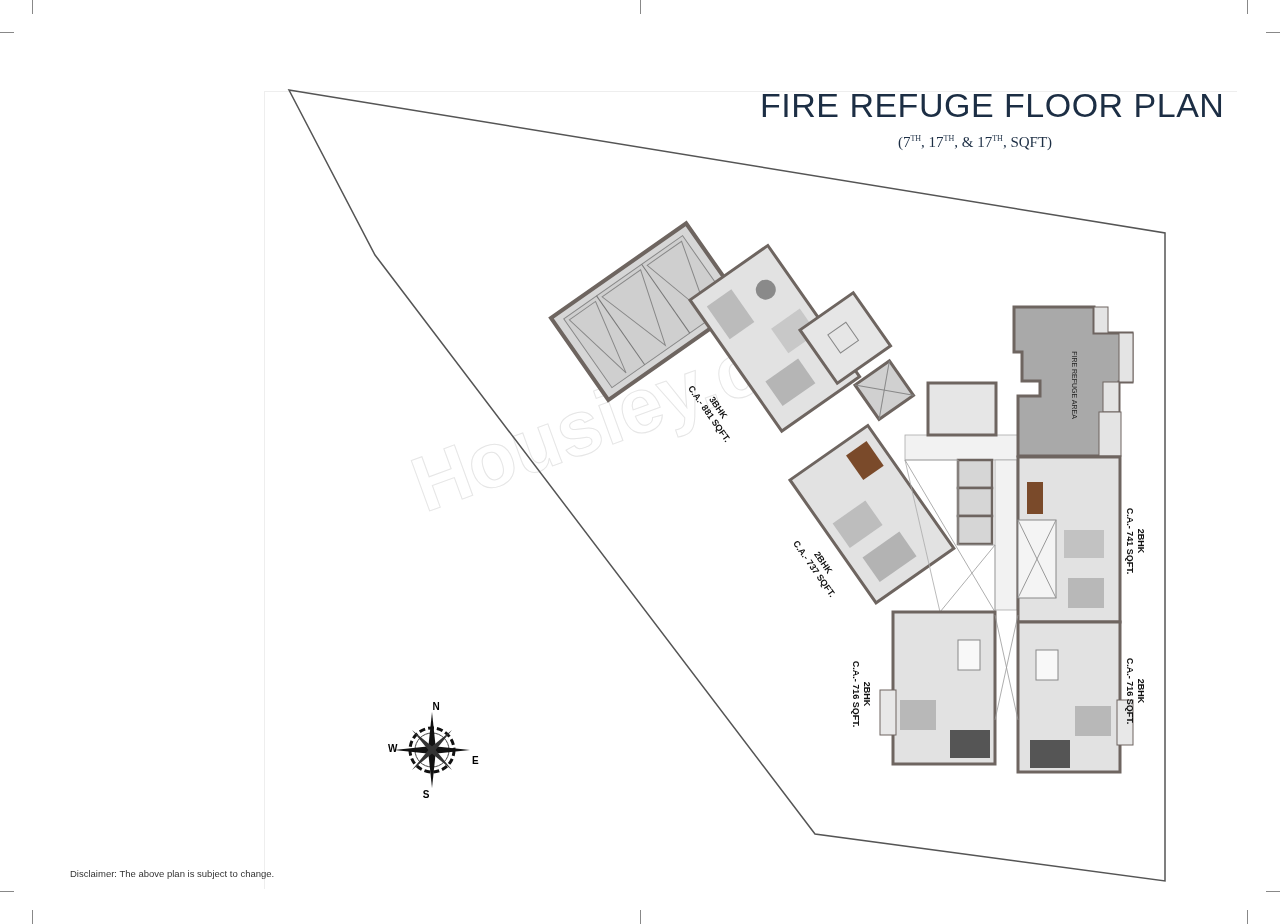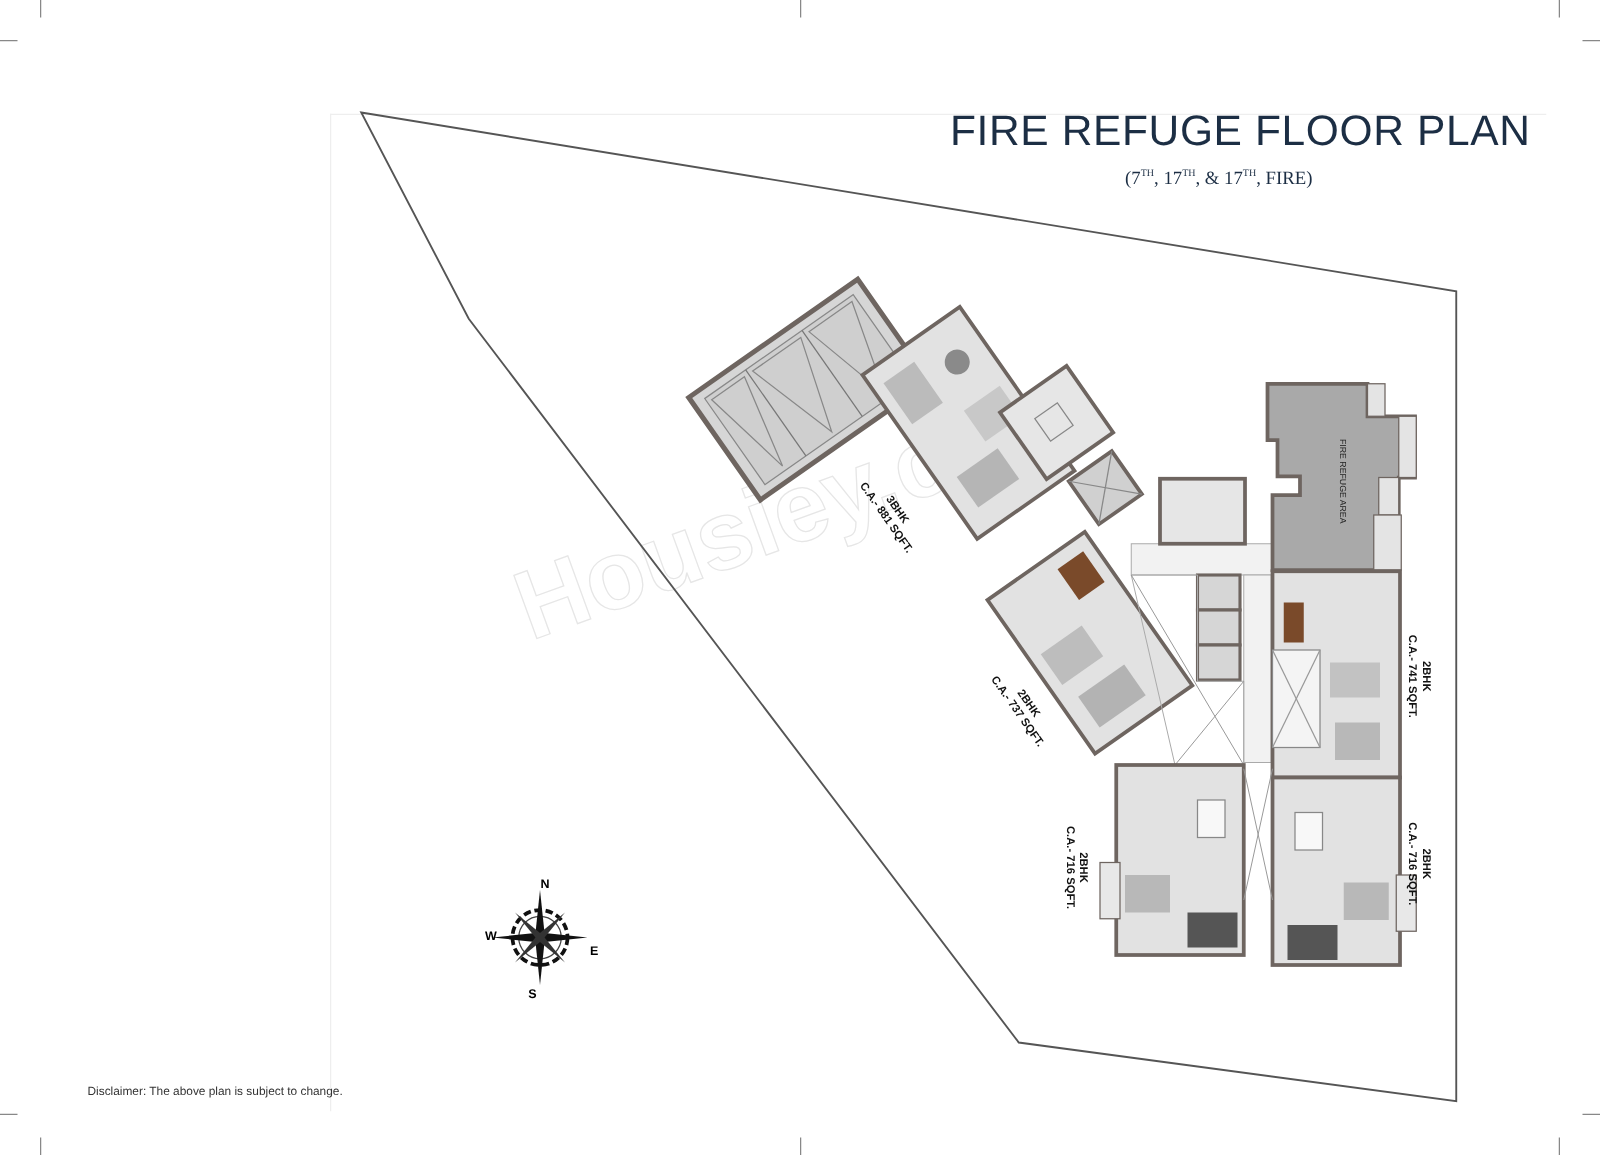--- a/index.html
+++ b/index.html
@@ -125,21 +125,21 @@
     <polygon points="-20,-20 2,-2 20,20 -2,2" fill="#333"></polygon>
     <polygon points="20,-20 2,2 -20,20 -2,-2" fill="#333"></polygon>
     <text x="4" y="-40" font-size="10" font-weight="bold" font-family="Liberation Sans, sans-serif" text-anchor="middle">N</text>
     <text x="-6" y="48" font-size="10" font-weight="bold" font-family="Liberation Sans, sans-serif" text-anchor="middle">S</text>
     <text x="40" y="14" font-size="10" font-weight="bold" font-family="Liberation Sans, sans-serif">E</text>
     <text x="-44" y="2" font-size="10" font-weight="bold" font-family="Liberation Sans, sans-serif">W</text>
   </g>
 </svg>
 
 <div class="title">FIRE REFUGE FLOOR PLAN</div>
-<div class="subtitle"><span>(</span><span>7</span><sup>TH</sup><span>, </span><span>17</span><sup>TH</sup><span>, &amp; </span><span>17</span><sup>TH</sup><span>, FIRE)</span></div>
+<div class="subtitle"><span>(</span><span>7</span><sup>TH</sup><span>, </span><span>17</span><sup>TH</sup><span>, &amp; </span><span>17</span><sup>TH</sup><span>, SQFT)</span></div>
 
 <div class="unit-label" style="left:680px;top:400px;transform:rotate(55deg);">
   <div>3BHK</div>
     <div>C.A.- 881 SQFT.</div>
 </div>
 <div class="unit-label" style="left:785px;top:555px;transform:rotate(55deg);">
   <div>2BHK</div>
     <div>C.A.- 737 SQFT.</div>
 </div>
 <div class="unit-label" style="left:1102px;top:530px;transform:rotate(90deg);">

